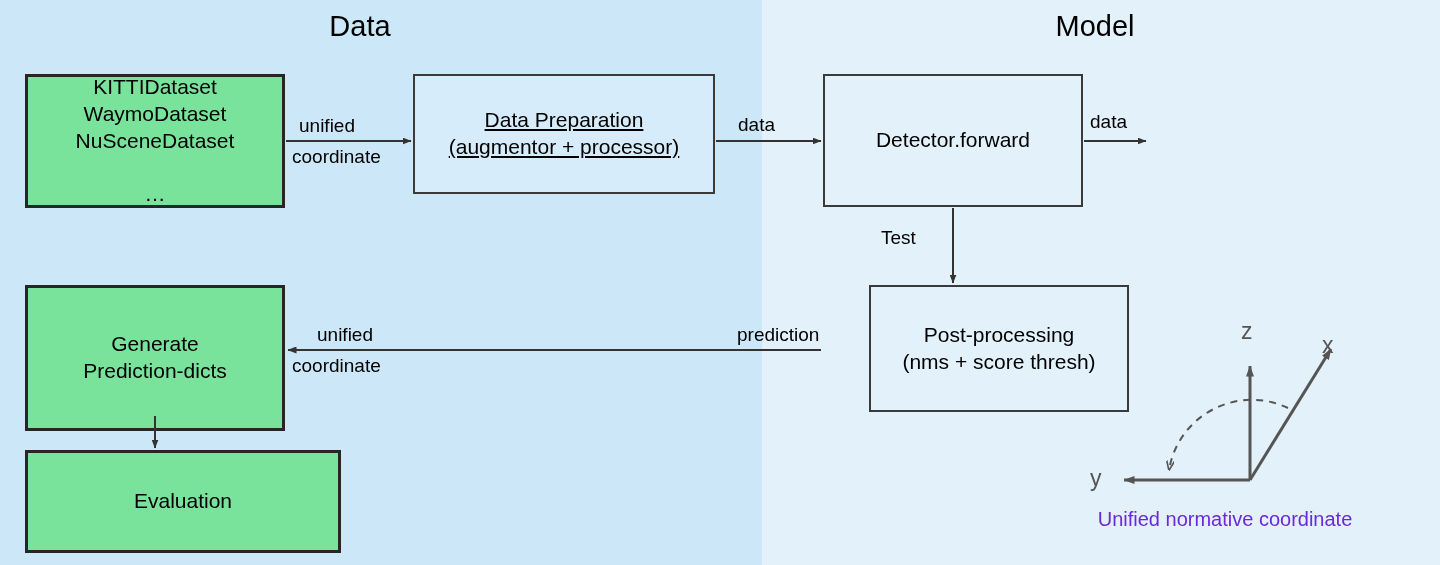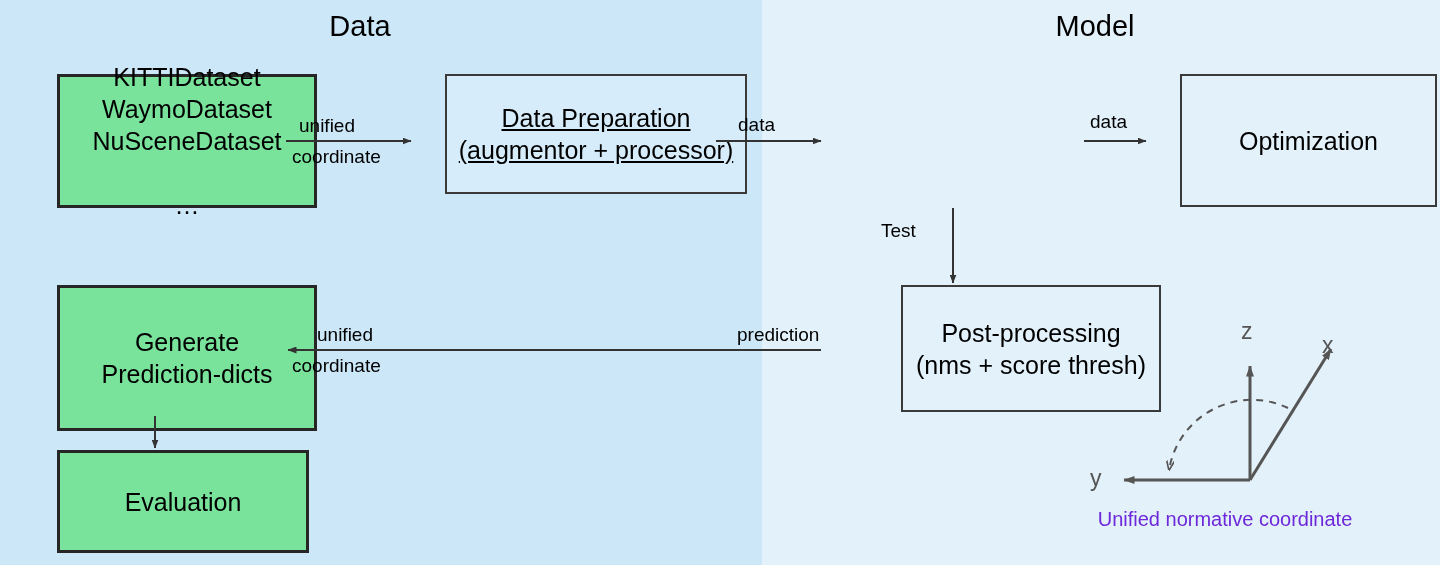--- a/index.html
+++ b/index.html
@@ -33,23 +33,22 @@
 
   .node {
     position: absolute;
     box-sizing: border-box;
     display: flex;
     align-items: center;
     justify-content: center;
     text-align: center;
     line-height: 1.28;
     color: #000;
-    font-size: 25px;
+    font-size: 21px;
     white-space: pre-line;
-    margin-left: 32px;
   }
   .node.green {
     background: #79e29b;
     border: 3px solid #262626;
   }
   .node.plain {
     background: #d6ecfa;
     border: 2px solid #3a3a3a;
   }
   .node.plain.light {
@@ -98,39 +97,39 @@
 
   <div class="node green" style="left:25px; top:74px; width:260px; height:134px;">KITTIDataset
 WaymoDataset
 NuSceneDataset
 
 …</div>
 
   <div class="node plain" style="left:413px; top:74px; width:302px; height:120px;text-decoration:underline;">Data Preparation
 (augmentor + processor)</div>
 
+  <div class="node plain light" style="left:823px; top:74px; width:260px; height:133px;">Detector.forward</div>
 
-  <div class="node plain light" style="left:1148px; top:74px; width:257px; height:133px;">Optimization</div>
 
   <div class="node plain light" style="left:869px; top:285px; width:260px; height:127px;">Post-processing
 (nms + score thresh)</div>
 
   <div class="node green" style="left:25px; top:285px; width:260px; height:146px;">Generate
 Prediction-dicts</div>
 
-  <div class="node green" style="left:25px; top:450px; width:252px; height:103px;">Evaluation</div>
+  <div class="node green" style="left:25px; top:450px; width:316px; height:103px;">Evaluation</div>
 
   <div class="edge-label" style="left:299px; top:115px;">unified</div>
   <div class="edge-label" style="left:292px; top:146px;">coordinate</div>
 
   <div class="edge-label" style="left:738px; top:114px;">data</div>
 
   <div class="edge-label" style="left:1090px; top:111px;">data</div>
 
-  <div class="edge-label" style="left:881px; top:220px;">Test</div>
+  <div class="edge-label" style="left:881px; top:227px;">Test</div>
 
   <div class="edge-label" style="left:737px; top:324px;">prediction</div>
 
   <div class="edge-label" style="left:317px; top:324px;">unified</div>
   <div class="edge-label" style="left:292px; top:355px;">coordinate</div>
 
   <svg class="overlay" viewBox="0 0 1440 565">
     <defs>
       <marker id="arrowhead" markerWidth="9" markerHeight="7" refX="8.5" refY="3.5" orient="auto" markerUnits="userSpaceOnUse">
         <polygon points="0 0, 9 3.5, 0 7" fill="#333333"></polygon>

